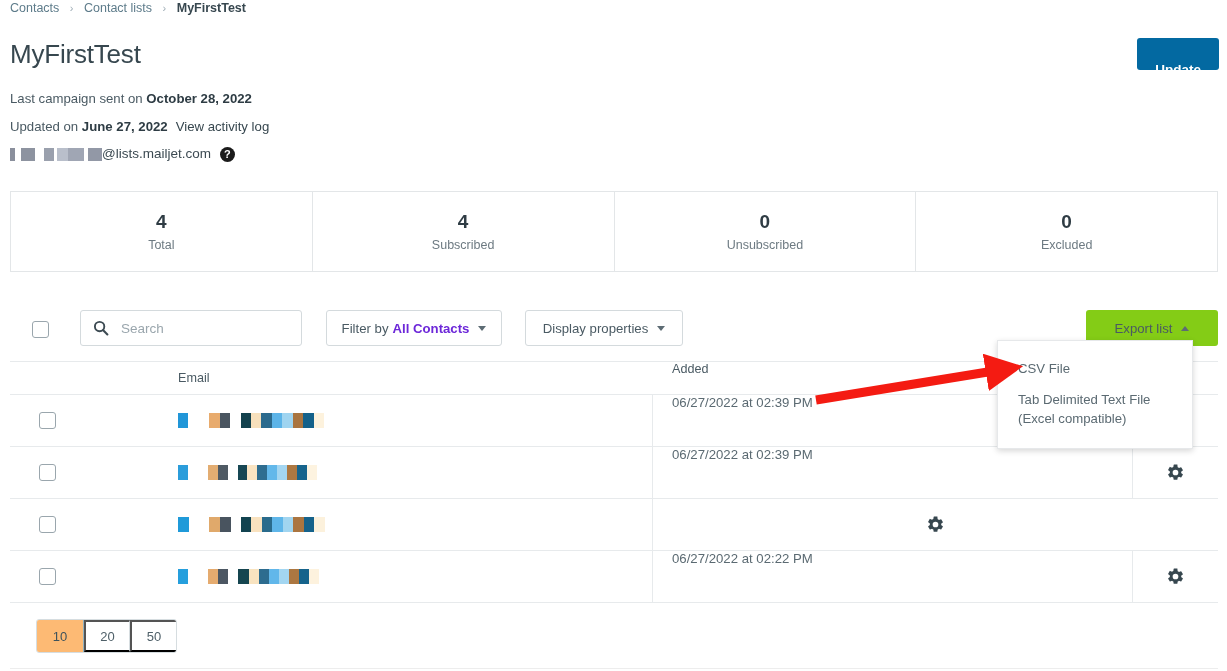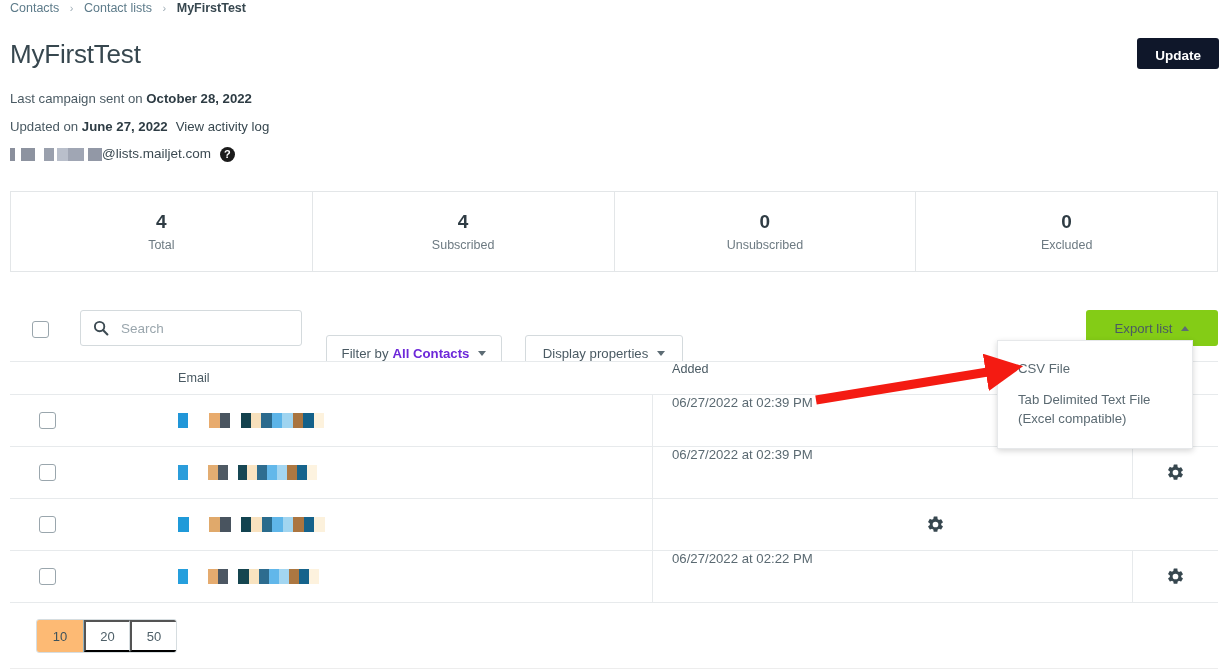--- a/index.html
+++ b/index.html
@@ -46,28 +46,28 @@
     letter-spacing: -0.2px;
     margin: 0;
     line-height: 32px;
   }
 
   
   .update-btn {
     position: absolute;
     right: 8px;
     top: 38px;
-    background: #0f172a;
+    background: #0369a1;
     color: #ffffff;
     border: none;
     border-radius: 3px;
     font-size: 13.5px;
     font-weight: bold;
     font-family: "Liberation Sans", sans-serif;
-    padding: 2px 18px;
+    padding: 16px 18px;
     height: 31px;
     line-height: 31px;
     cursor: pointer;
     text-align: center;
   }
 
   
   .meta {
     position: absolute;
     left: 10px;
@@ -212,21 +212,20 @@
     border-radius: 3px;
     background: #fff;
     display: flex;
     align-items: center;
     justify-content: center;
     padding: 0 16px;
     font-size: 13.2px;
     color: #4a5a63;
     cursor: pointer;
     white-space: nowrap;
-    margin-top: 25px;
   }
   .pill .b { font-weight: bold; color: #6d28d9; margin-left: 4px; }
   .pill-filter { left: 316px; width: 176px; }
   .pill-display { left: 515px; width: 158px; }
   .caret-down {
     width: 0; height: 0;
     border-left: 4.5px solid transparent;
     border-right: 4.5px solid transparent;
     border-top: 5.5px solid #5d6c74;
     margin-left: 9px;

